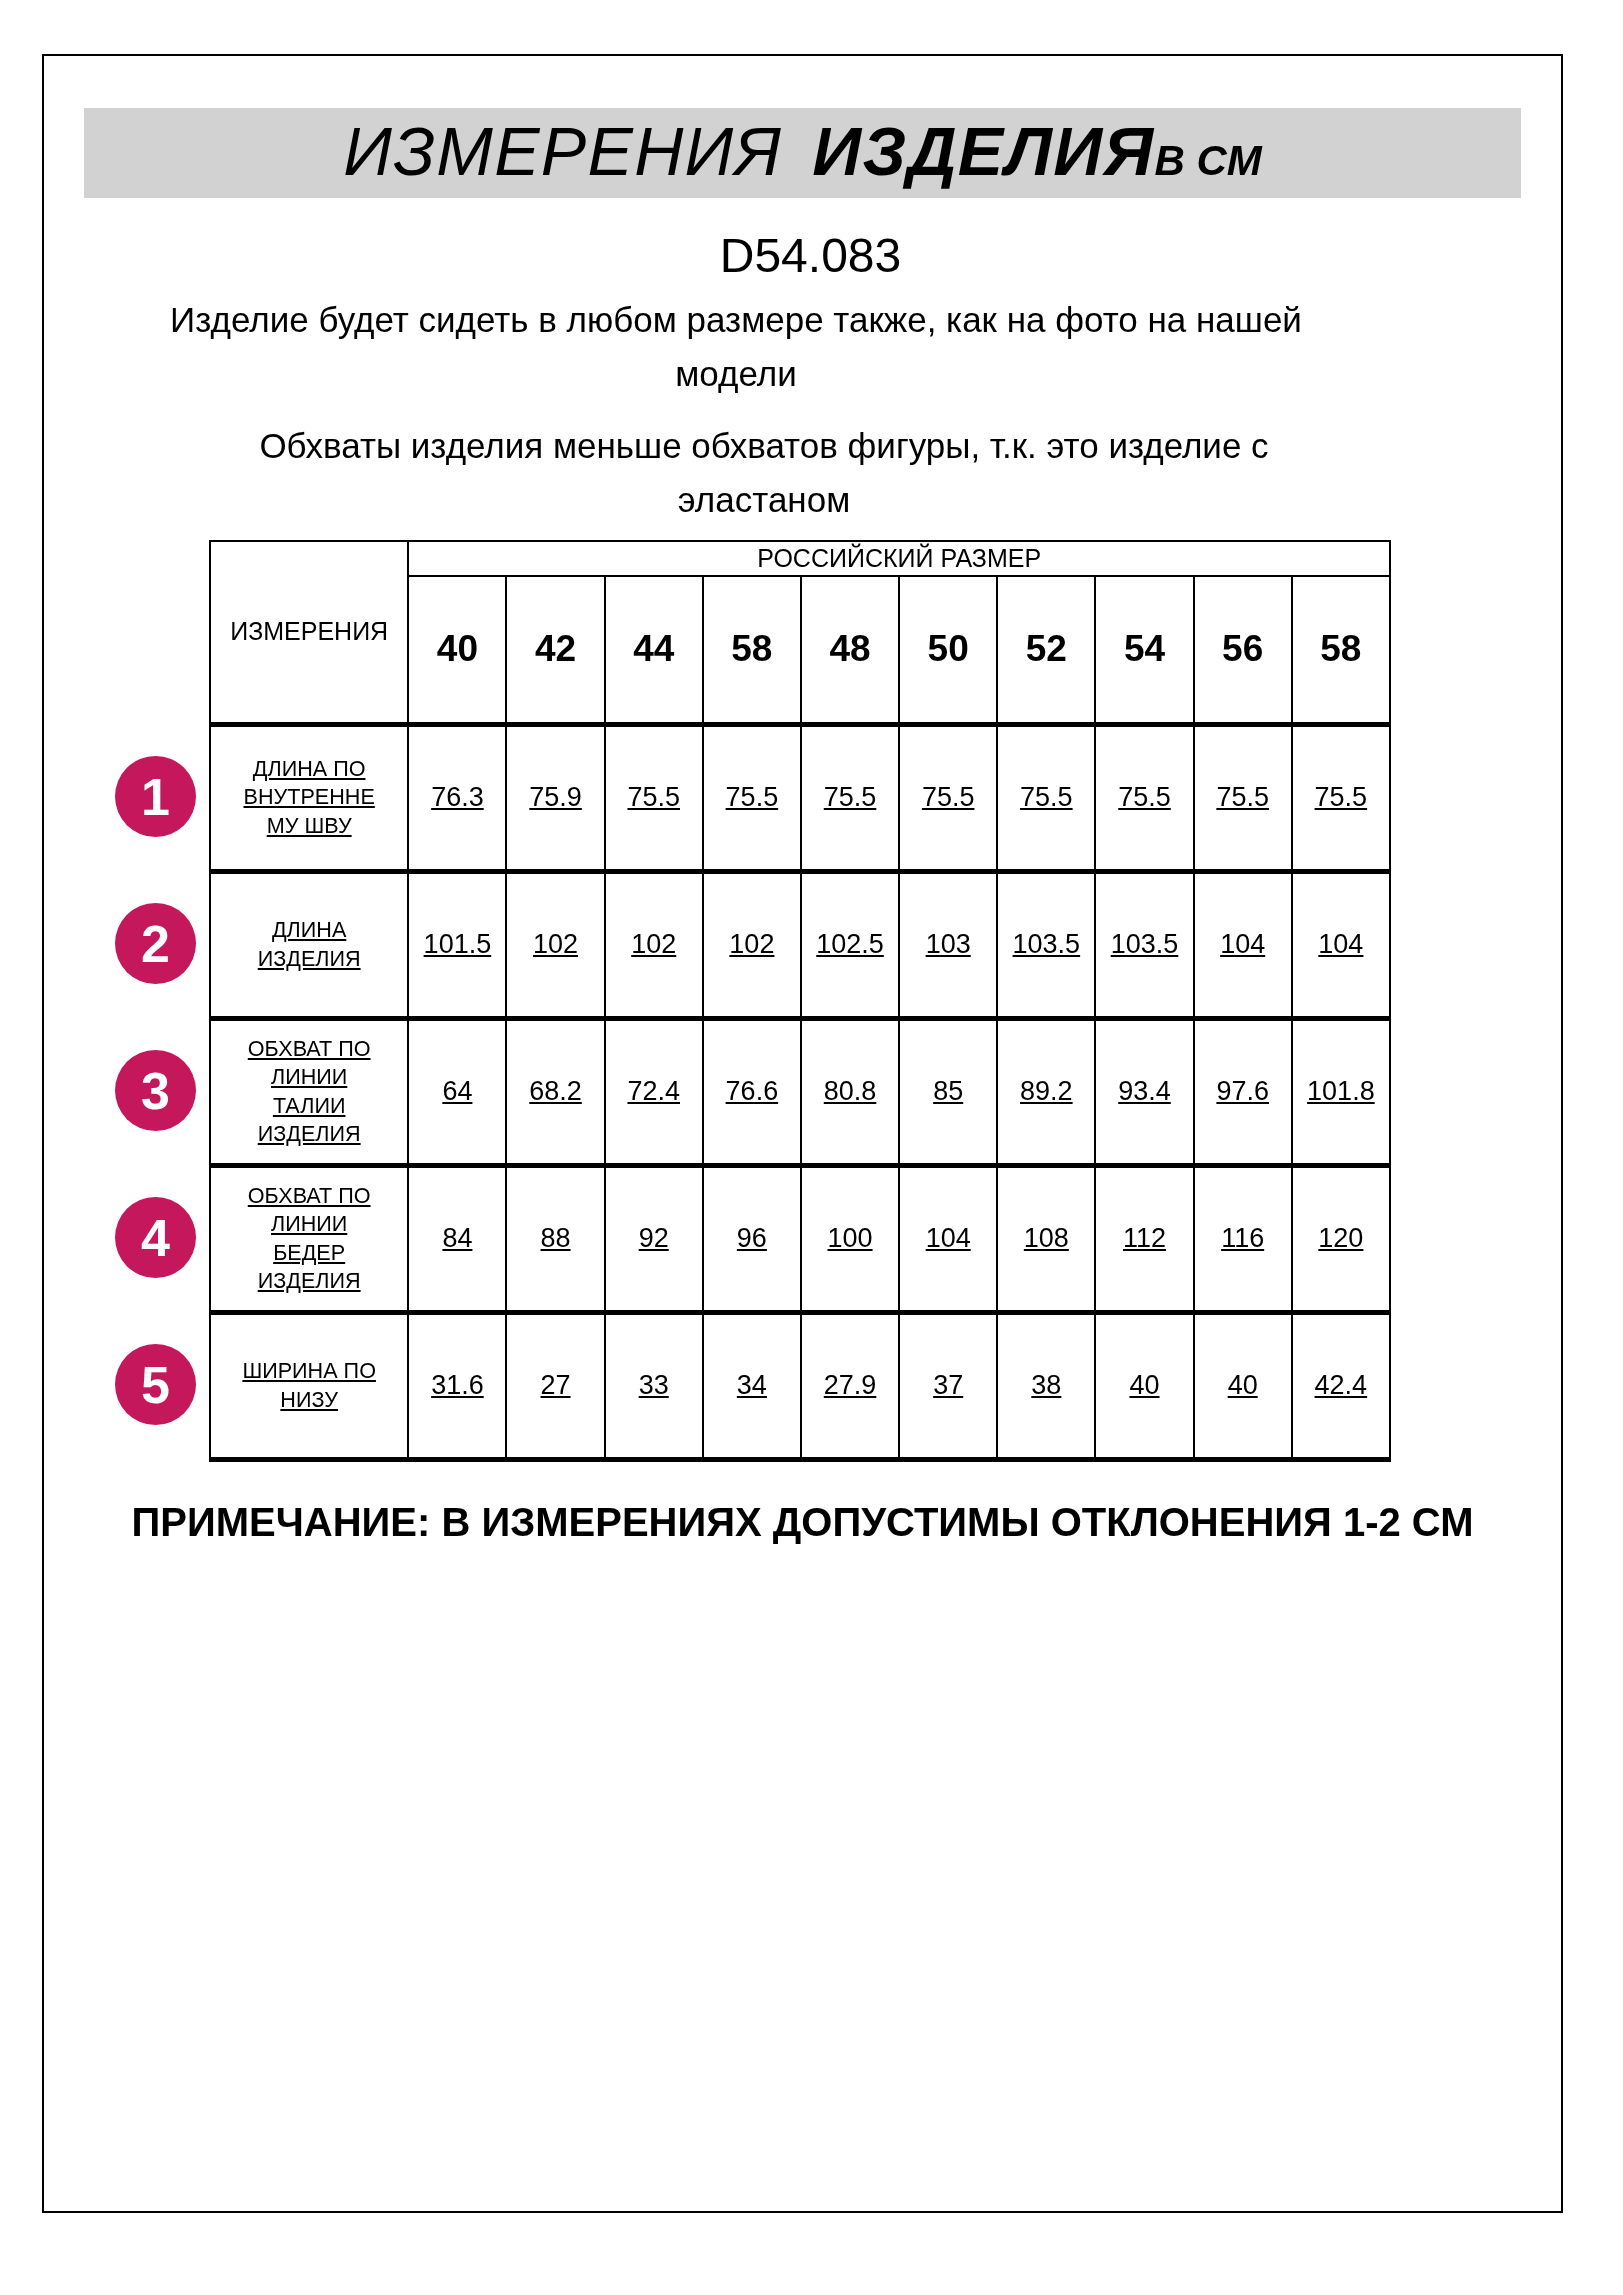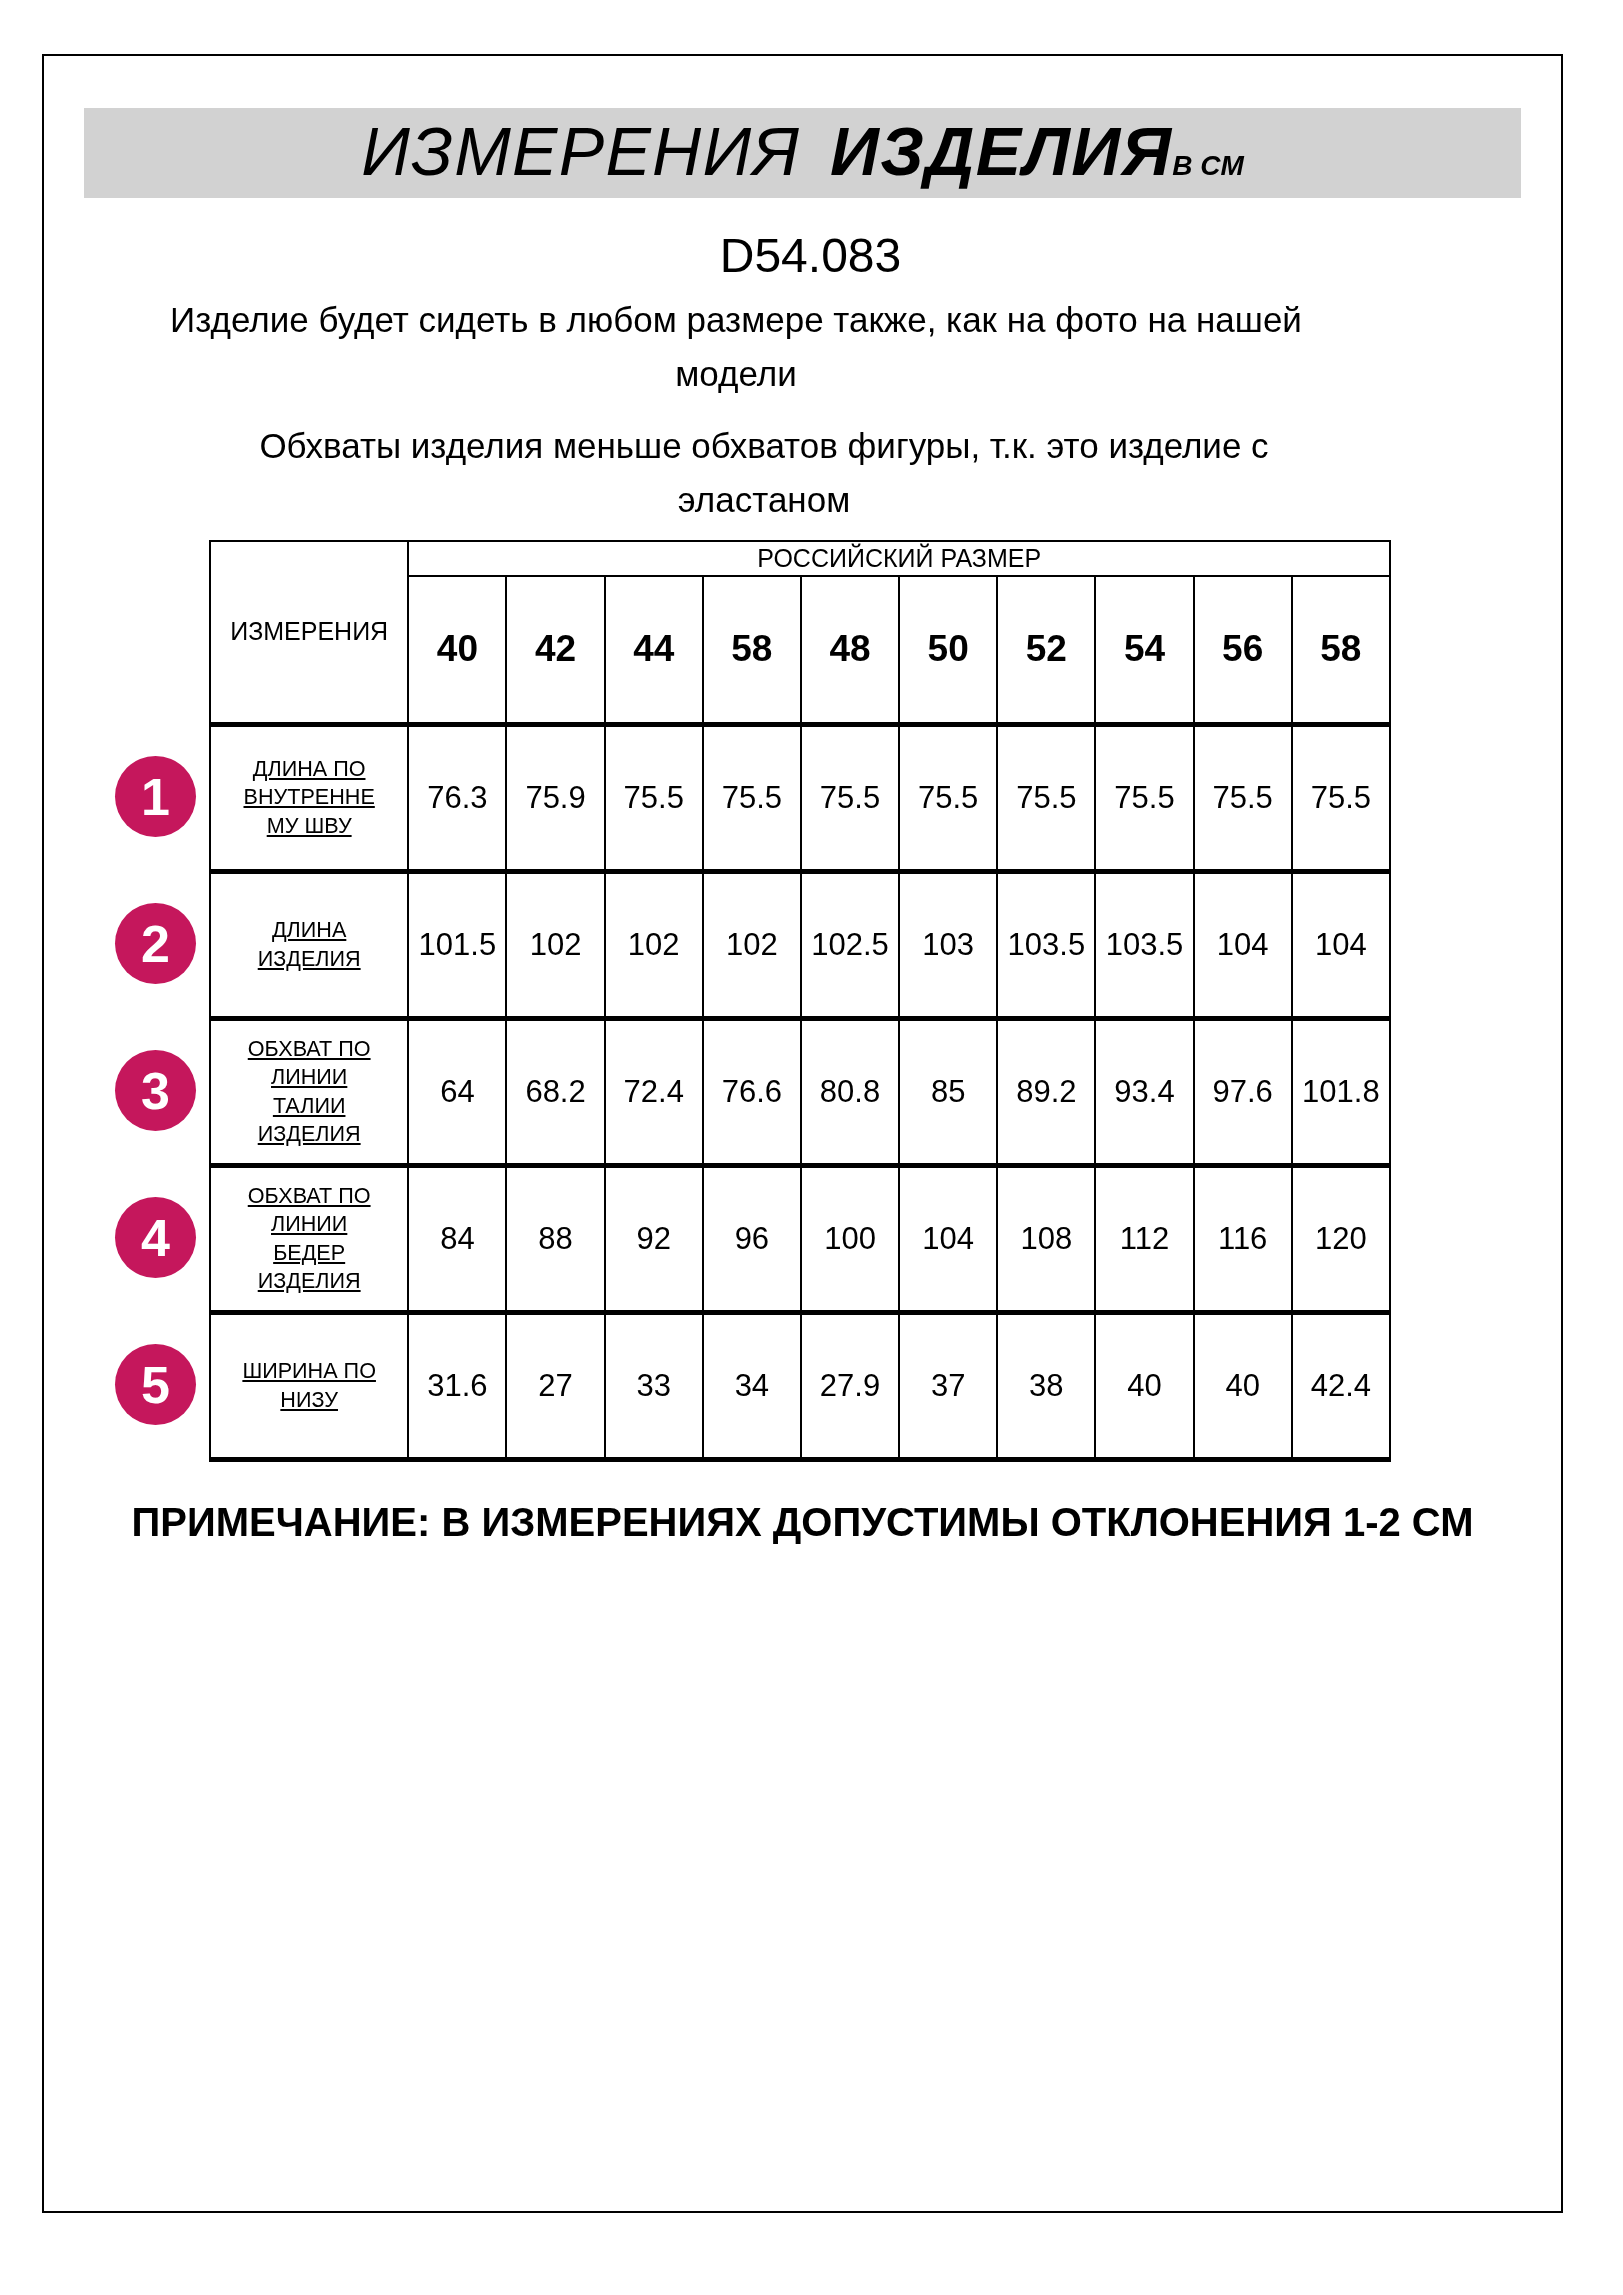--- a/index.html
+++ b/index.html
@@ -11,21 +11,21 @@
     position:absolute; left:42px; top:54px; width:1521px; height:2159px;
     border:2.6px solid #000; box-sizing:border-box; background:#fff;
   }
   .banner {
     position:absolute; left:84px; top:108px; width:1437px; height:90px;
     background:#D2D2D2; display:flex; justify-content:center; align-items:baseline;
     padding-top:3.9px; box-sizing:border-box;
   }
   .banner .t1 { font-size:68px; font-style:italic; letter-spacing:1.3px; }
   .banner .t2 { font-size:68px; font-style:italic; font-weight:bold; margin-left:30px; letter-spacing:1.3px; }
-  .banner .t3 { font-size:28px;  font-style:italic; font-weight:bold; }
+  .banner .t3 { font-size:42px;  font-style:italic; font-weight:bold; }
   .product-code {
     position:absolute; left:50px; top:228px; width:1521px;
     text-align:center; font-size:48px;
   }
   .para {
     position:absolute; left:42px; width:1388px;
     text-align:center; font-size:35px; line-height:1.55; white-space:pre-line;
   }
   .para.p1 { top:293px; }
   .para.p2 { top:419px;padding-left:28px; }
@@ -40,21 +40,21 @@
   }
   tr.band-row  { height:35px; }
   tr.sizes-row { height:148px; }
   tr.data-row  { height:147px; }
   td.band   { font-size:25px; }
   td.corner { font-size:25px; }
   tr.sizes-row td { border-bottom:5.2px solid #000; font-weight:bold; font-size:37px; }
   tr.data-row td  { border-top:5.2px solid #000; }
   tr.data-row.last td { border-bottom:5.2px solid #000; }
   td.rowlabel { font-size:21.6px; line-height:1.3; white-space:pre-line;text-decoration:underline; }
-  td.val { font-size:31px; }
+  td.val { font-size:27px;text-decoration:underline; }
   .badge {
     position:absolute; left:115px; width:81px; height:81px; border-radius:50%;
     background:#C5175C; color:#fff; display:flex; align-items:center; justify-content:center;
     font-size:52px; font-weight:bold;
   }
   .badge.b1 { top:756px; } .badge.b2 { top:903px; } .badge.b3 { top:1050px; }
   .badge.b4 { top:1197px; } .badge.b5 { top:1344px; }
   .footnote {
     position:absolute; left:42px; top:1500px; width:1521px;
     text-align:center; font-size:40px; font-weight:bold;

